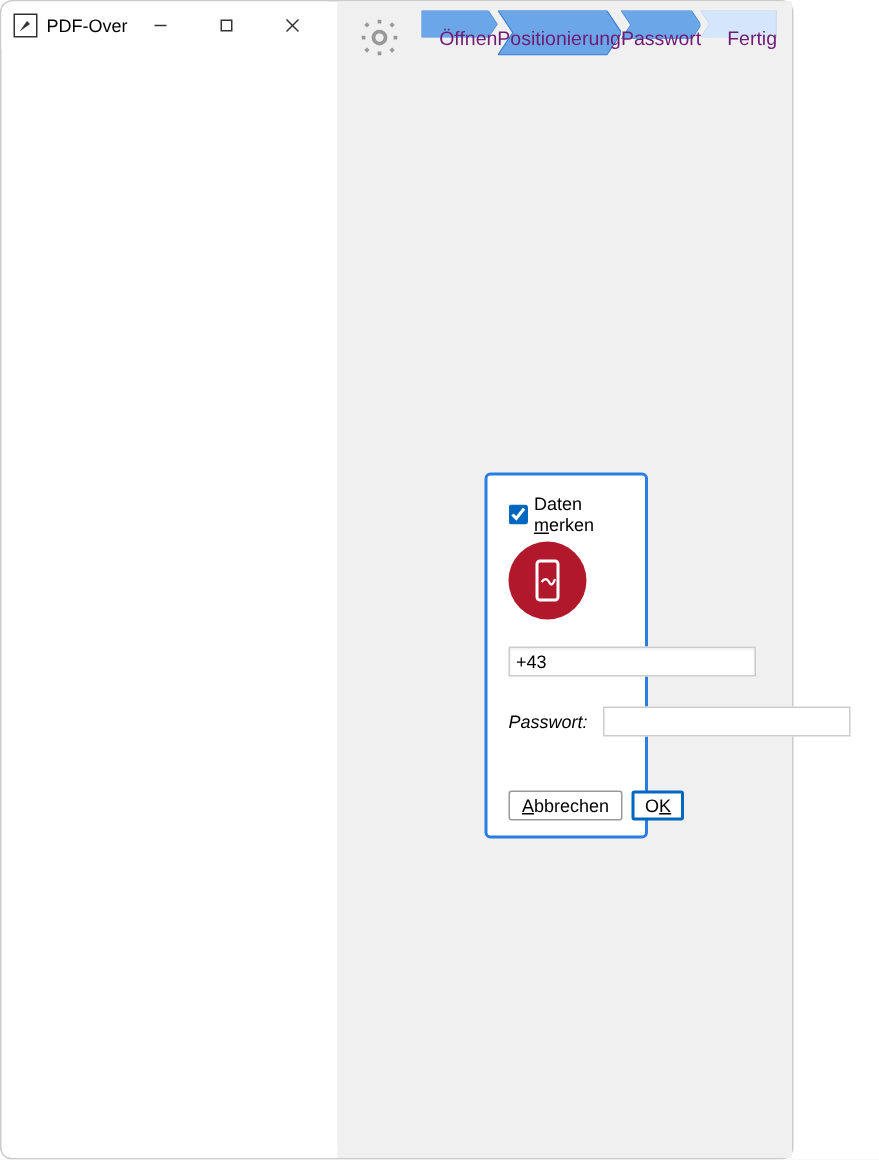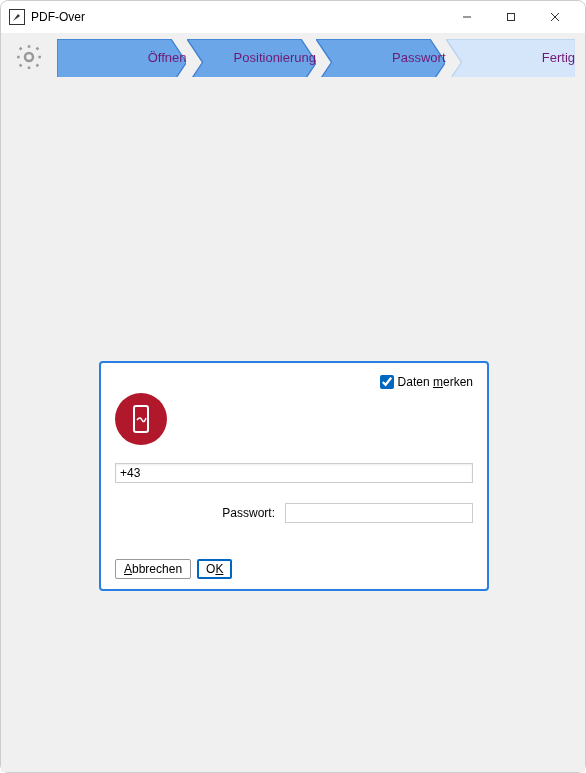--- a/index.html
+++ b/index.html
@@ -4,27 +4,27 @@
 <style>
   * { box-sizing: border-box; margin: 0; padding: 0; }
   body {
     font-family: "Segoe UI", Tahoma, sans-serif;
     background: #fff;
     width: 586px;
     height: 773px;
     overflow: hidden;
   }
   .window {
-    width: 586px;
+    width: 529px;
     height: 773px;
     background: #fff;
     border: 1px solid #ccc;
     border-radius: 8px;
     display: flex;
-    flex-direction: column;
+    flex-direction: row;
   }
   .titlebar {
     height: 32px;
     display: flex;
     align-items: center;
     padding: 0 8px;
     background: #fff;
     border-top-left-radius: 8px;
     border-top-right-radius: 8px;
     font-size: 12px;
@@ -103,21 +103,21 @@
   }
   .main-area {
     flex: 1;
     background: #f0f0f0;
     position: relative;
   }
   .signin-panel {
     position: absolute;
     left: 98px;
     right: 96px;
-    top: 284px;
+    top: 270px;
     background: #fff;
     border: 2px solid #2a7de1;
     border-radius: 4px;
     padding: 12px 14px 10px 14px;
   }
   .panel-top {
     display: flex;
     justify-content: flex-end;
     align-items: center;
     margin-bottom: 4px;
@@ -153,20 +153,21 @@
     font-size: 12px;
   }
   .form-row .flabel {
     width: 170px;
     text-align: left;
     padding-right: 4px;
   }
   .form-row.passrow .flabel {
     text-align: right;
     padding-right: 10px;
+    font-style: italic;
   }
   .form-row input[type="text"],
   .form-row input[type="password"] {
     flex: 1;
     height: 20px;
     border: 1px solid #ccc;
     padding: 1px 4px;
     font-size: 12px;
     font-family: inherit;
     background: #fff;

